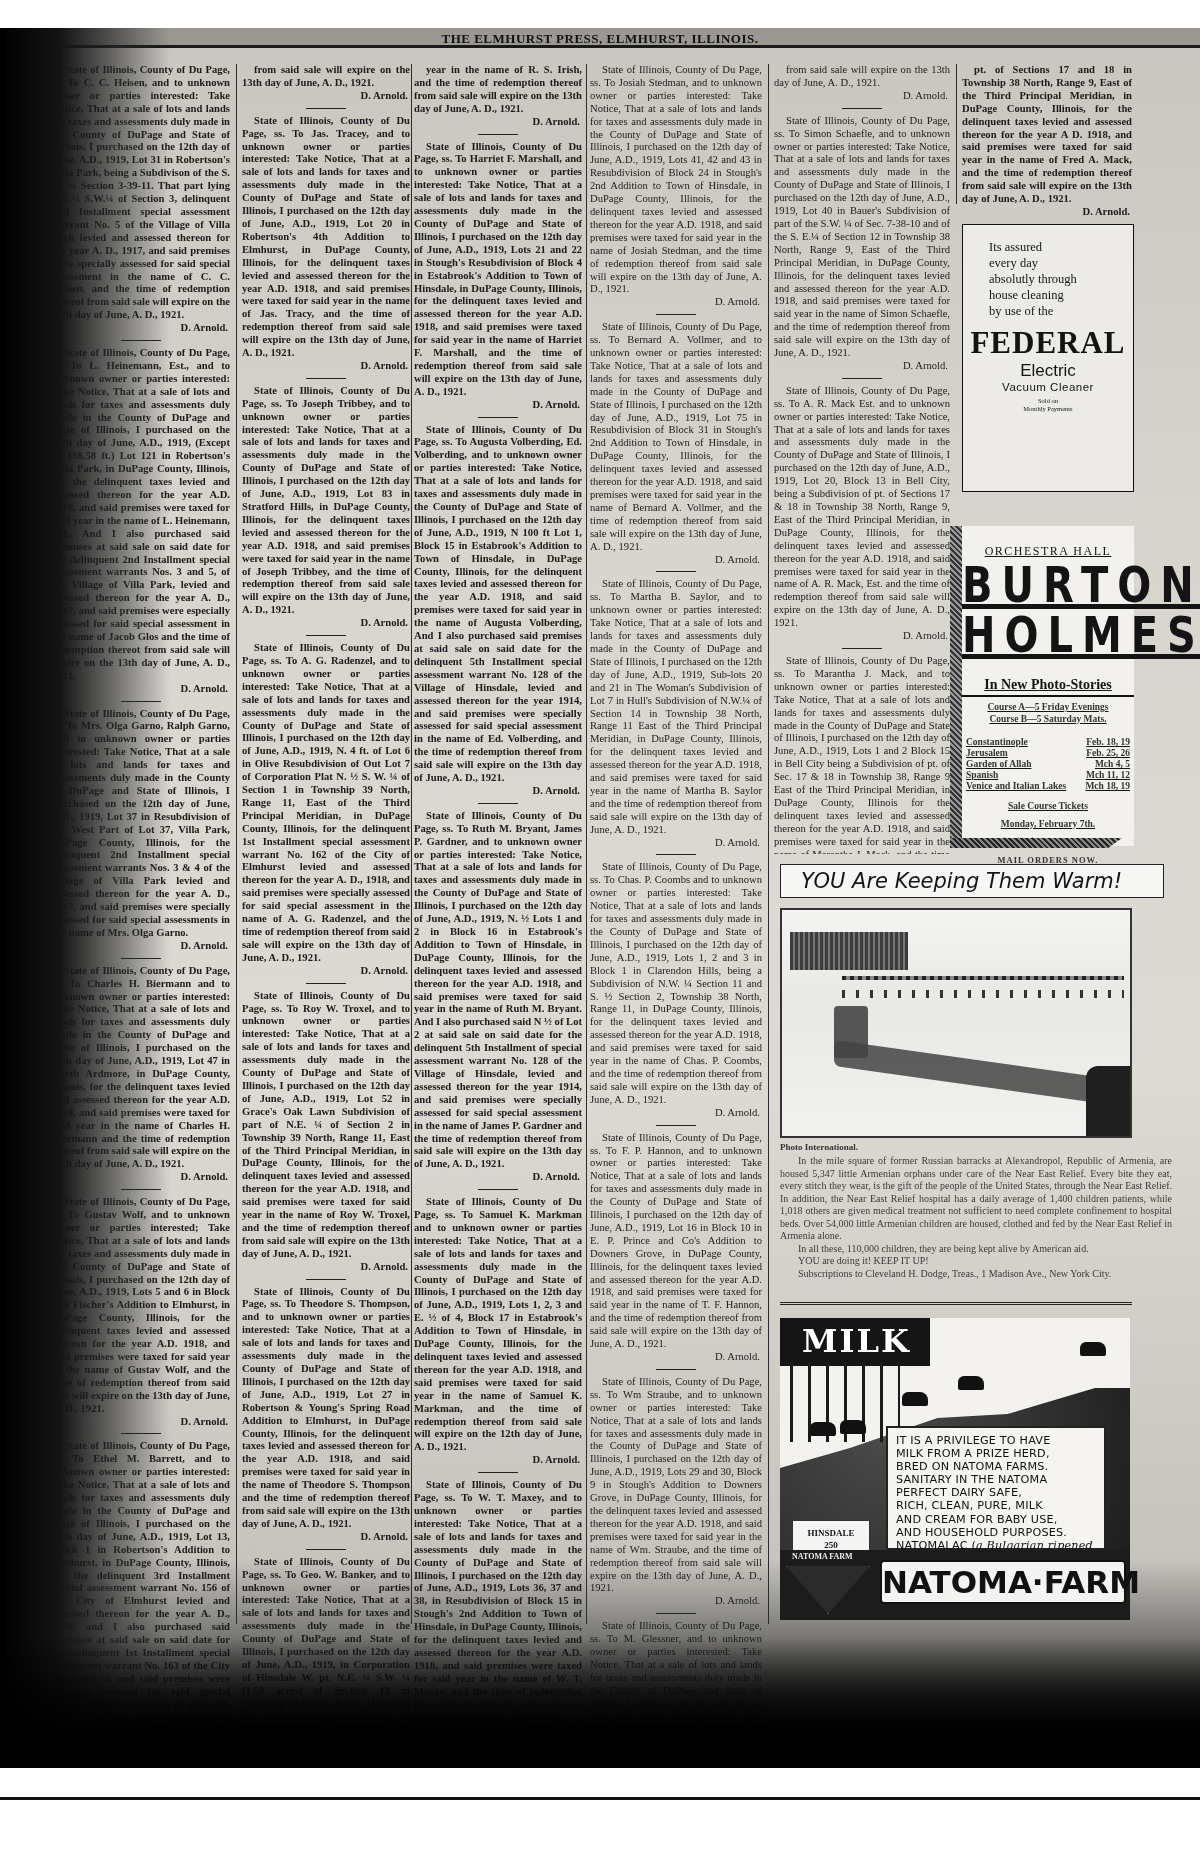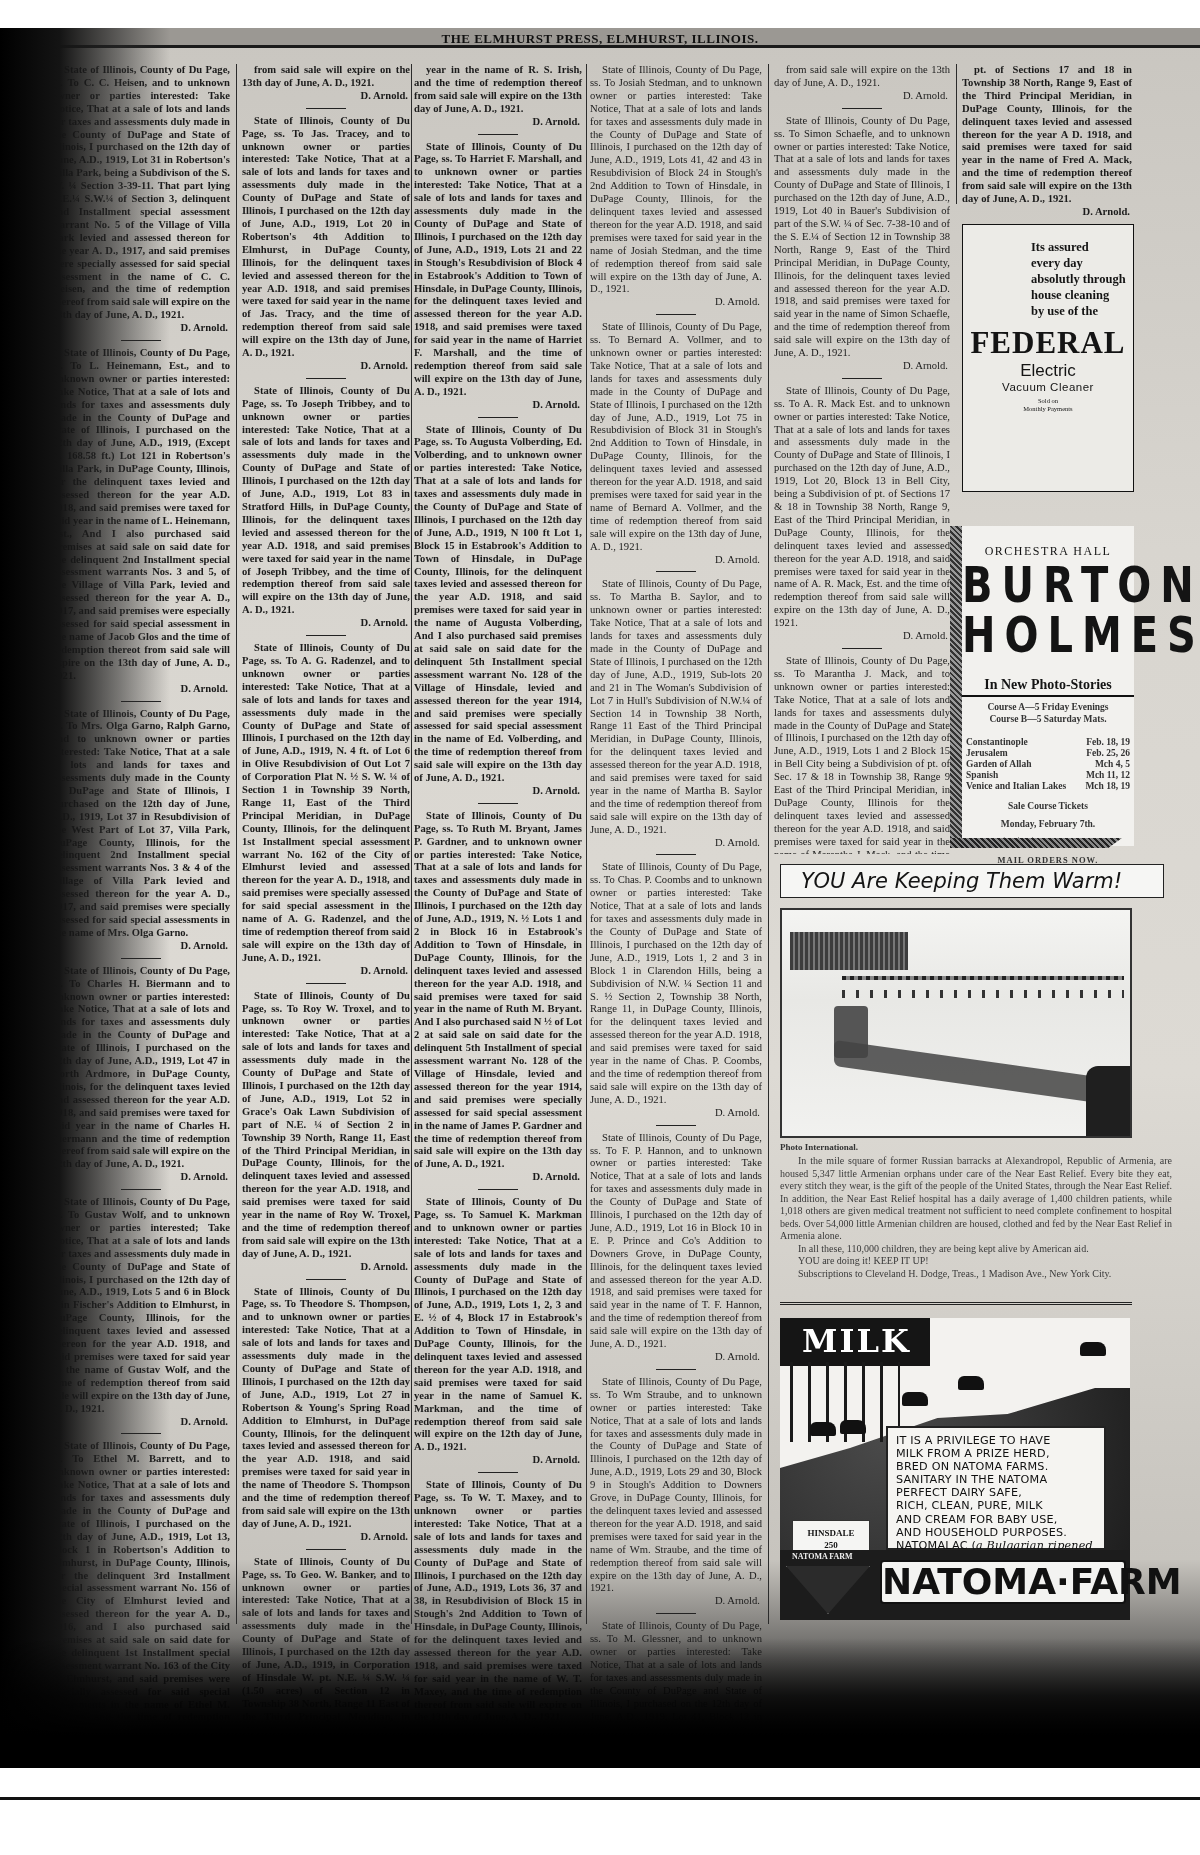--- a/index.html
+++ b/index.html
@@ -45,29 +45,30 @@
   .notice p { text-indent: 12px; }
   .notice .sig { text-align: right; padding-right: 2px; }
   .notice .sep { width: 40px; height: 1px; background: #222; margin: 5px auto 6px; }
   .c5 .notice, .c4 .notice { font-weight: normal; }
 
   .ad-sanitary {
     position: absolute; left: 962px; top: 196px; width: 172px; height: 268px;
     border: 1.5px solid #111; background: #ecebe7; padding: 8px 6px; z-index: 6;
   }
   .ad-sanitary .headline { font-family: "Liberation Sans", sans-serif; font-size: 24px; line-height: 28px; color: #111; }
-  .ad-sanitary .body { margin: 6px 0 0 62px; font-size: 12.5px; line-height: 16px; font-weight: bold; }
+  .ad-sanitary .body { margin: 6px 0 0 20px; font-size: 12.5px; line-height: 16px; font-weight: normal; }
   .ad-sanitary .brand { text-align: center; font-size: 31px; font-weight: bold; letter-spacing: 1px; margin-top: 6px; }
   .ad-sanitary .sub1 { text-align: center; font-family: "Liberation Sans", sans-serif; font-size: 17px; }
   .ad-sanitary .sub2 { text-align: center; font-family: Liberation Sans, sans-serif; font-size: 11.5px; letter-spacing: .5px; }
   .ad-sanitary .terms { text-align: center; font-size: 6.5px; line-height: 8px; margin-top: 4px; }
 
   .ad-orchestra {
     position: absolute; left: 962px; top: 498px; width: 172px; height: 320px; background: #f2f1ee; z-index: 6;
     text-align: center;
+    text-decoration: underline;
   }
   .ad-orchestra .stripe { position: absolute; left: -12px; top: 0; width: 12px; height: 312px; background: repeating-linear-gradient(45deg, #333 0 2px, #999 2px 4px); }
   .ad-orchestra .bottom-bar { position: absolute; left: -12px; top: 312px; width: 172px; height: 10px; background: repeating-linear-gradient(45deg, #222 0 2px, #888 2px 4px); clip-path: polygon(0 0,100% 0,92% 100%,0 100%); }
   .ad-orchestra .venue { font-size: 12px; letter-spacing: 1.5px; margin-top: 18px; }
   .ad-orchestra .big { font-family: "DejaVu Sans", sans-serif; font-size: 40px; line-height: 40px; letter-spacing: 9px; font-weight: bold; transform: scaleY(1.25); margin-top: 10px; }
   .ad-orchestra .photos { font-size: 14px; font-weight: bold; margin-top: 28px; border-bottom: 2px solid #111; padding-bottom: 2px; }
   .ad-orchestra .line { font-size: 9.5px; line-height: 12px; color: #333; font-weight: bold; }
   .ad-orchestra .sched { text-align: left; padding: 0 4px; font-size: 9.5px; line-height: 11px; color: #333; font-weight: bold; }
   .ad-orchestra .sched .row { display: flex; justify-content: space-between; }
 
@@ -102,21 +103,21 @@
     position: absolute; left: 106px; top: 108px; width: 220px; height: 124px; background: #f5f4f1; border: 2px solid #222; padding: 6px 8px;
     font-family: "DejaVu Sans", sans-serif; font-size: 11.2px; line-height: 13.1px; color: #111; letter-spacing: .2px;
   }
   .ad-milk .box i { font-family: "DejaVu Serif", serif; }
   .ad-milk .phone { position: absolute; left: 12px; top: 202px; width: 78px; height: 36px; background: #f5f5f3; border: 1px solid #333; text-align: center; font-size: 9px; font-weight: bold; padding-top: 6px; line-height: 12px; }
   .ad-milk-footer {
     position: absolute; left: 780px; top: 1522px; width: 350px; height: 70px; background: #1c1c1c; z-index: 6;
   }
   .ad-milk-footer .emblem { position: absolute; left: 6px; top: 4px; width: 84px; height: 60px; background: #2b2b2b; clip-path: polygon(0 20%,100% 20%,50% 100%); border: 1px solid #888; }
   .ad-milk-footer .emblem-label { position: absolute; left: 12px; top: 2px; font-size: 8px; color: #eee; font-weight: bold; }
-  .ad-milk-footer .banner { position: absolute; left: 100px; top: 10px; width: 246px; height: 44px; background: #f3f3f1; border: 2px solid #111; border-radius: 4px; font-family: "DejaVu Sans", sans-serif; font-size: 36px; font-weight: bold; line-height: 40px; text-align: center; letter-spacing: 0; color: #111; }
+  .ad-milk-footer .banner { position: absolute; left: 100px; top: 10px; width: 246px; height: 44px; background: #f3f3f1; border: 2px solid #111; border-radius: 4px; font-family: "DejaVu Sans", sans-serif; font-size: 31px; font-weight: bold; line-height: 40px; text-align: center; letter-spacing: 0; color: #111; }
 </style>
 </head>
 <body>
 
 <div class="page">
   <div class="masthead">THE ELMHURST PRESS, ELMHURST, ILLINOIS.</div>
 
   <div class="vrule" style="left:236px"></div>
   <div class="vrule" style="left:411px"></div>
   <div class="vrule" style="left:586px"></div>

